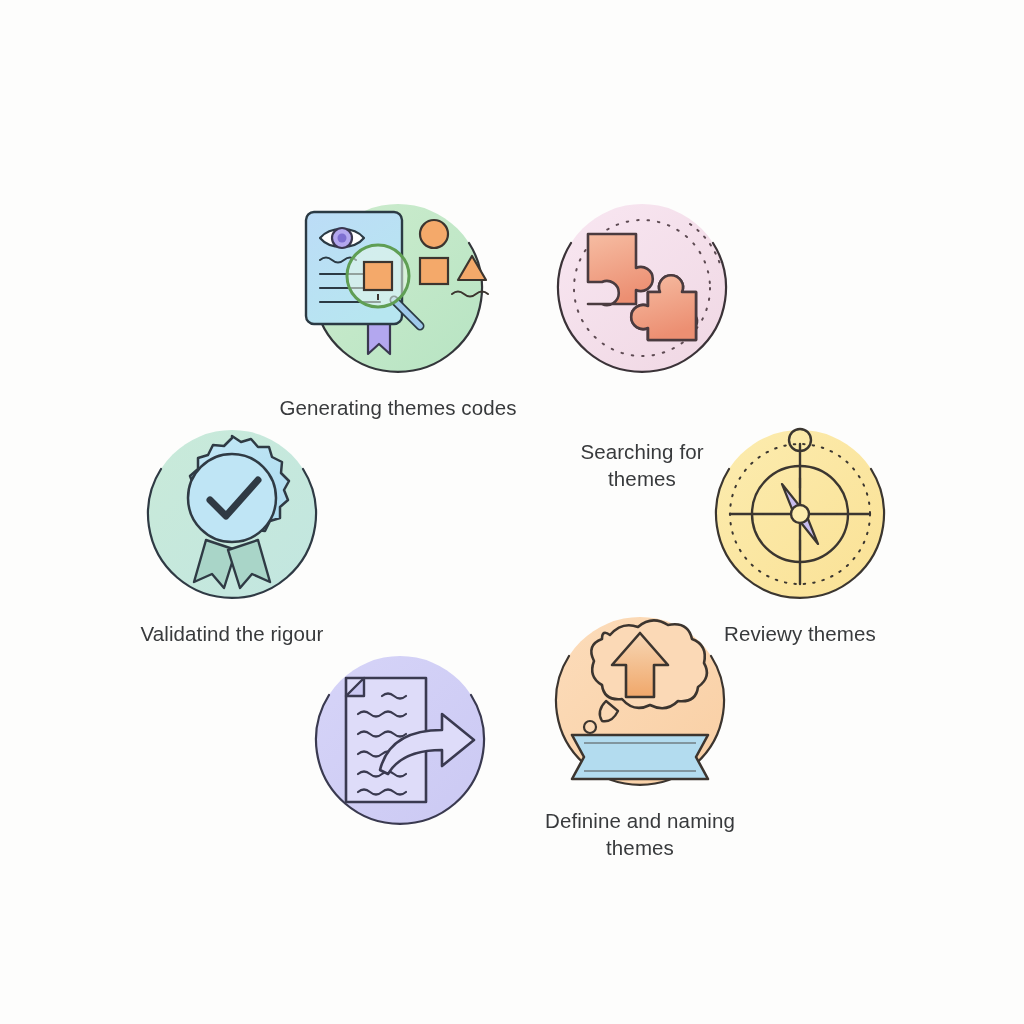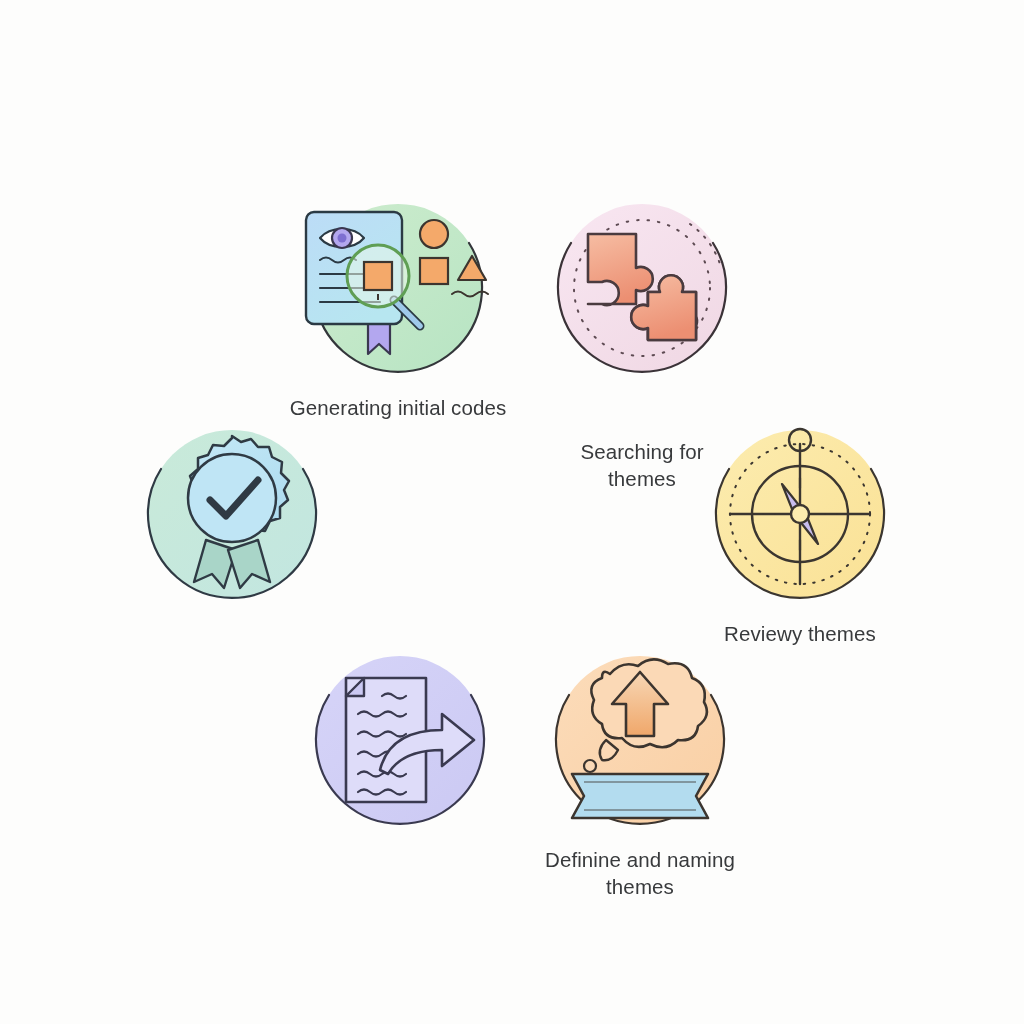--- a/index.html
+++ b/index.html
@@ -40,21 +40,21 @@
     font-weight: 400;
     white-space: pre-line;
     width: 260px;
   }
   
   #n-generating { left: 268px; top: 196px; }
   #n-searching  { left: 512px; top: 196px; gap: 44px; }
   #n-validating { left: 102px; top: 422px; }
   #n-reviewing  { left: 670px; top: 422px; align-items: flex-end; }
   #n-producing  { left: 270px; top: 648px; }
-  #n-defining   { left: 510px; top: 648px; }
+  #n-defining   { left: 510px; top: 609px; }
 </style>
 </head>
 <body style="background: rgb(253, 253, 252);">
 
 <div id="stage">
 
   <div class="node" id="n-generating">
     <div class="badge">
       <svg width="260" height="180" viewBox="0 0 260 180">
         <defs>
@@ -90,21 +90,21 @@
         <path d="M 204 84 L 190 60 L 218 60 Z" fill="#f4a96a" stroke="#3c352f" stroke-width="2.2" stroke-linejoin="round" transform="rotate(180 204 72)"></path>
         <path d="M 184 98 q 6 -5 12 0 q 6 5 12 0 q 6 -5 12 0" fill="none" stroke="#3c352f" stroke-width="2" stroke-linecap="round"></path>
 
         <line x1="126" y1="104" x2="152" y2="130" stroke="#2b3a44" stroke-width="9" stroke-linecap="round"></line>
         <line x1="126" y1="104" x2="152" y2="130" stroke="#9fc9ea" stroke-width="5.5" stroke-linecap="round"></line>
         <circle cx="110" cy="80" r="31" fill="#eaf7e8" fill-opacity="0.55" stroke="#5f9e54" stroke-width="3"></circle>
         <rect x="96" y="66" width="28" height="28" fill="#f4a96a" stroke="#3c352f" stroke-width="2.2"></rect>
         <line x1="110" y1="98" x2="110" y2="104" stroke="#3c352f" stroke-width="2"></line>
       </svg>
     </div>
-    <div class="caption">Generating initial codes</div>
+    <div class="caption">Generating themes codes</div>
   </div>
 
   <div class="node" id="n-searching">
     <div class="badge">
       <svg width="260" height="180" viewBox="0 0 260 180">
         <defs>
           <linearGradient id="g-pink" x1="0.1" y1="0" x2="0.9" y2="1">
             <stop offset="0%" stop-color="#f8e6f1"></stop>
             <stop offset="100%" stop-color="#f0d8e4"></stop>
           </linearGradient>
@@ -151,20 +151,21 @@
 
         <path d="M 104 118 L 92 160 L 110 152 L 122 166 L 134 128 Z" fill="#a9d5c8" stroke="#2f3a44" stroke-width="2.4" stroke-linejoin="round"></path>
         <path d="M 156 118 L 168 160 L 150 152 L 138 166 L 126 128 Z" fill="#a9d5c8" stroke="#2f3a44" stroke-width="2.4" stroke-linejoin="round"></path>
 
         <path d="M 130 14
                  l 9 6 l 10 -3 l 7 8 l 11 0 l 3 10 l 10 5 l -1 11 l 8 8 l -5 9 l 4 10 l -8 7 l 0 11 l -10 3 l -5 10 l -11 -1 l -8 8 l -9 -5 l -10 4 l -7 -8 l -11 0 l -3 -10 l -10 -5 l 1 -11 l -8 -8 l 5 -9 l -4 -10 l 8 -7 l 0 -11 l 10 -3 l 5 -10 l 11 1 l 8 -8 Z" fill="url(#g-blue)" stroke="#2f3a44" stroke-width="2.5" stroke-linejoin="round"></path>
         <circle cx="130" cy="76" r="44" fill="#bfe5f5" stroke="#2f3a44" stroke-width="2.5"></circle>
         <path d="M 108 78 L 124 94 L 156 58" fill="none" stroke="#2f3a44" stroke-width="7" stroke-linecap="round" stroke-linejoin="round"></path>
       </svg>
     </div>
+    <div class="caption">Validatind the rigour</div>
   </div>
 
   <div class="node" id="n-reviewing">
     <div class="badge">
       <svg width="260" height="180" viewBox="0 0 260 180">
         <defs>
           <linearGradient id="g-yellow" x1="0" y1="0" x2="1" y2="1">
             <stop offset="0%" stop-color="#fcecaf"></stop>
             <stop offset="100%" stop-color="#fae195"></stop>
           </linearGradient>

